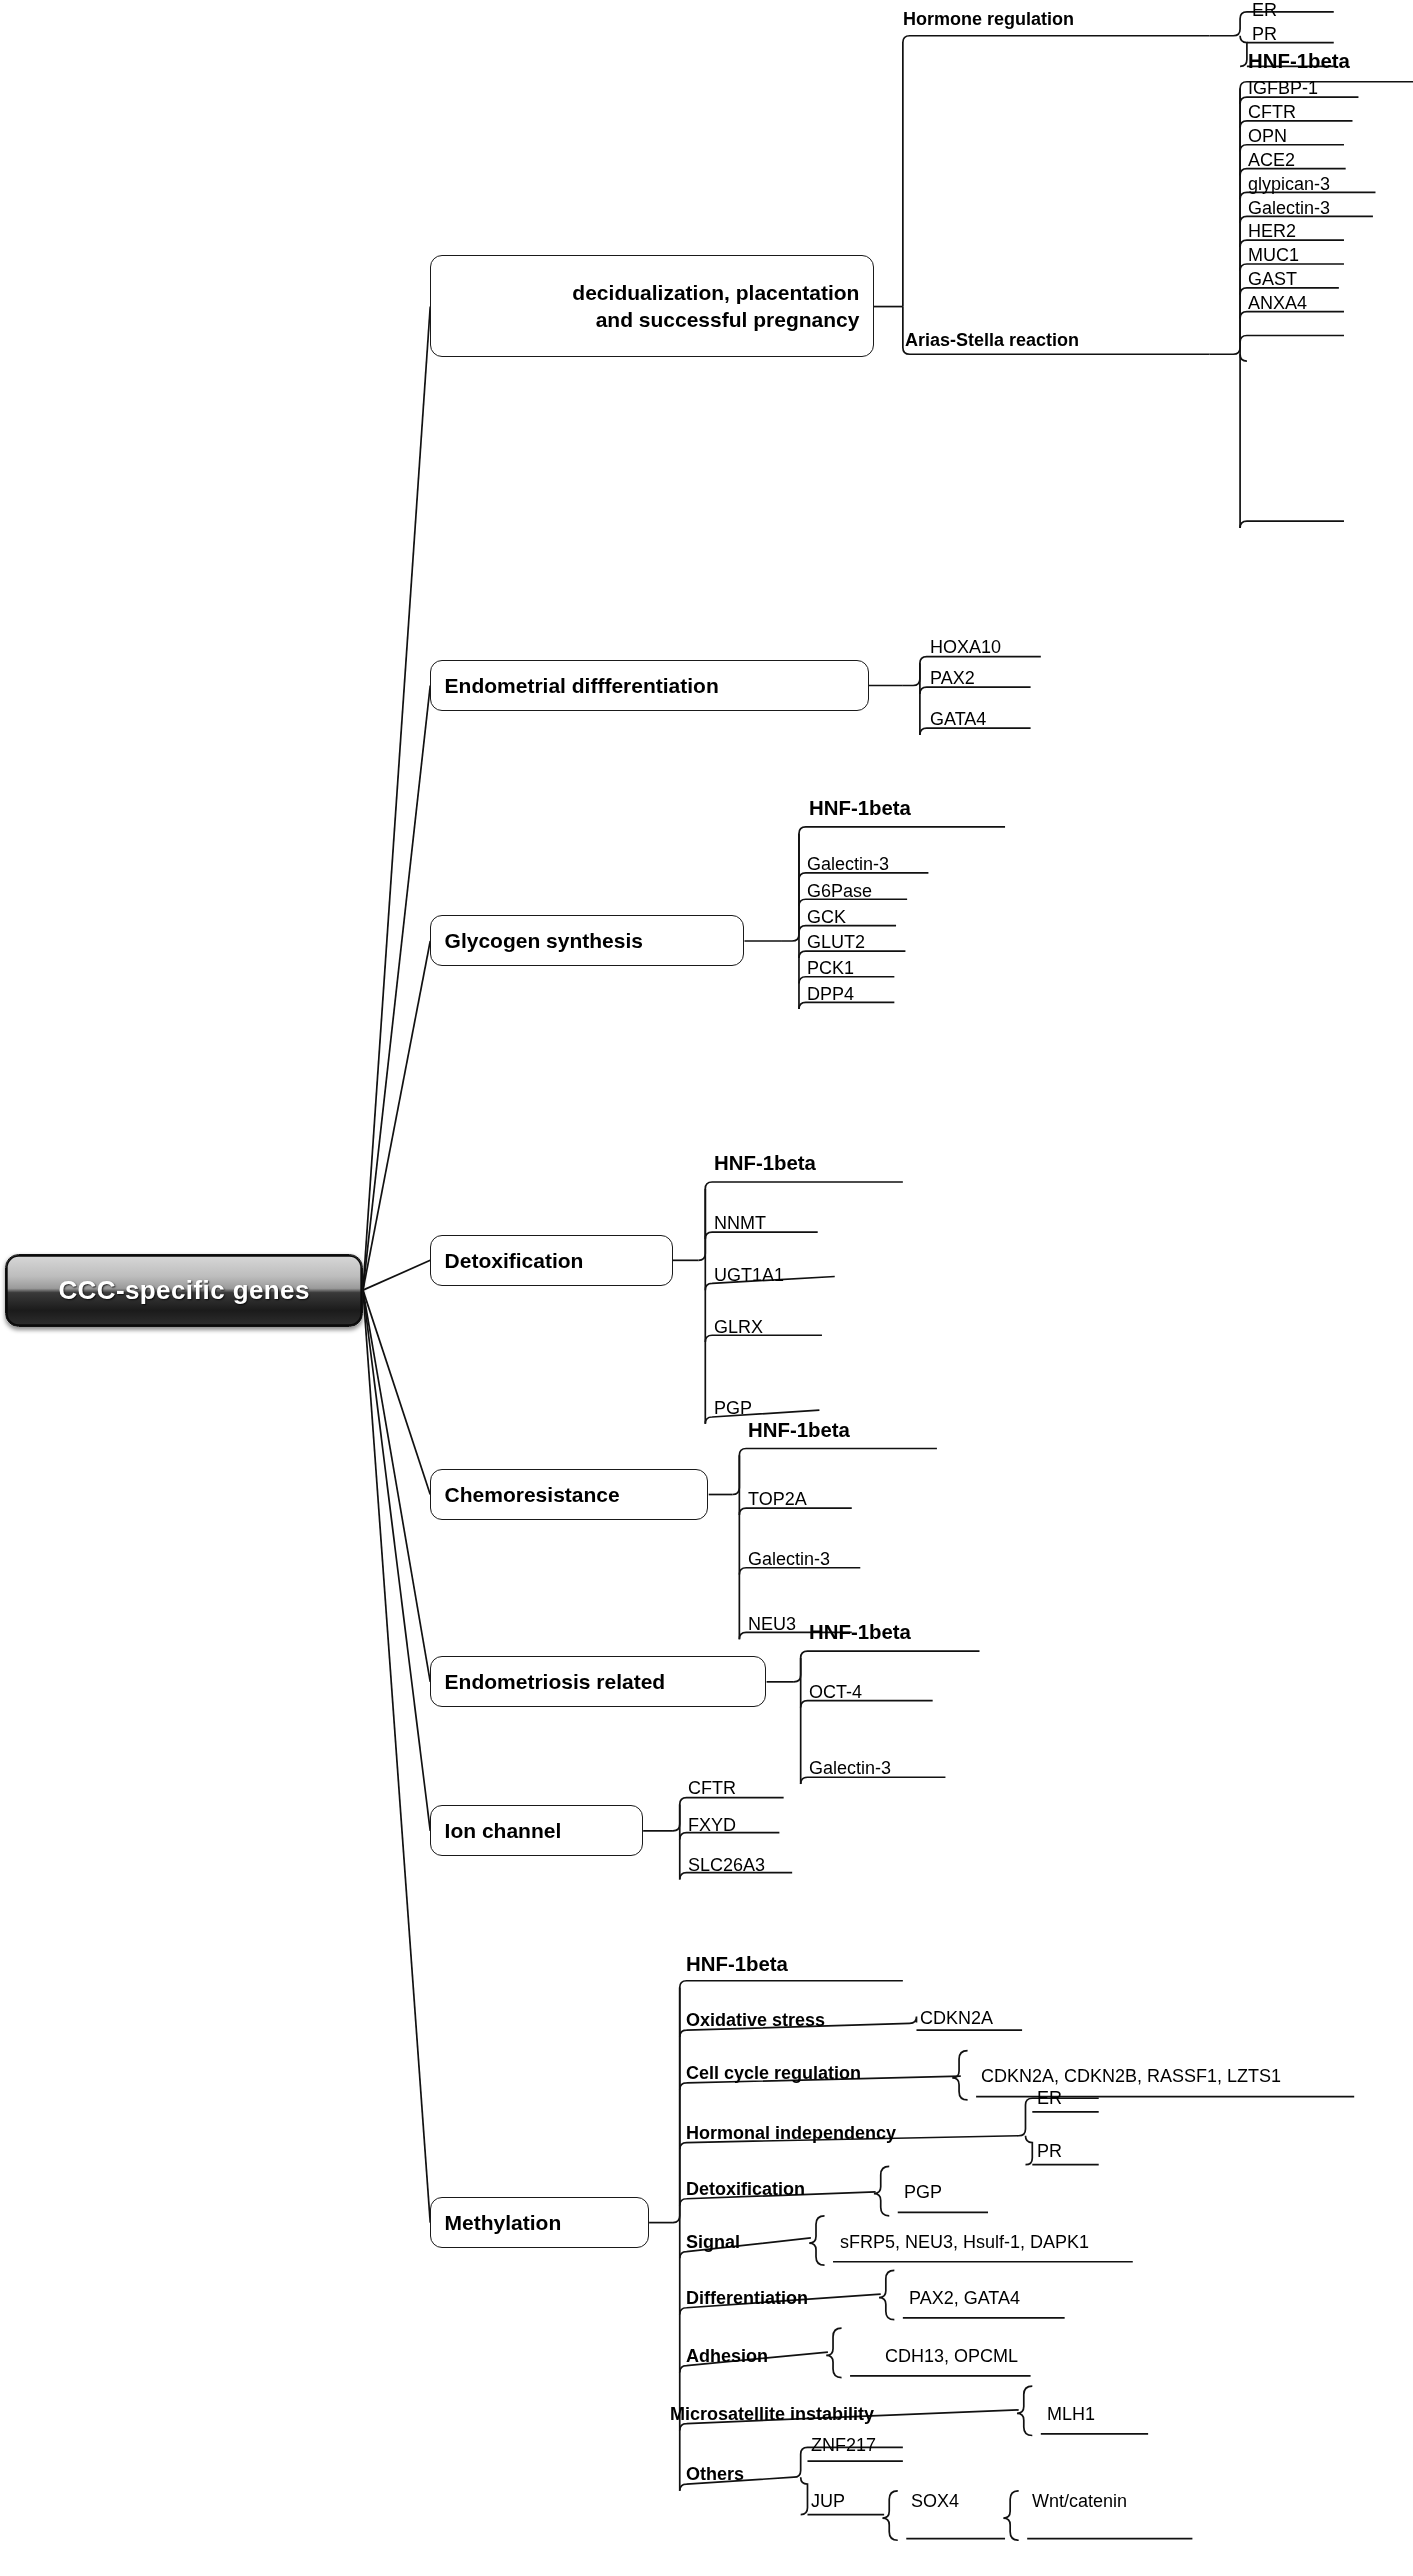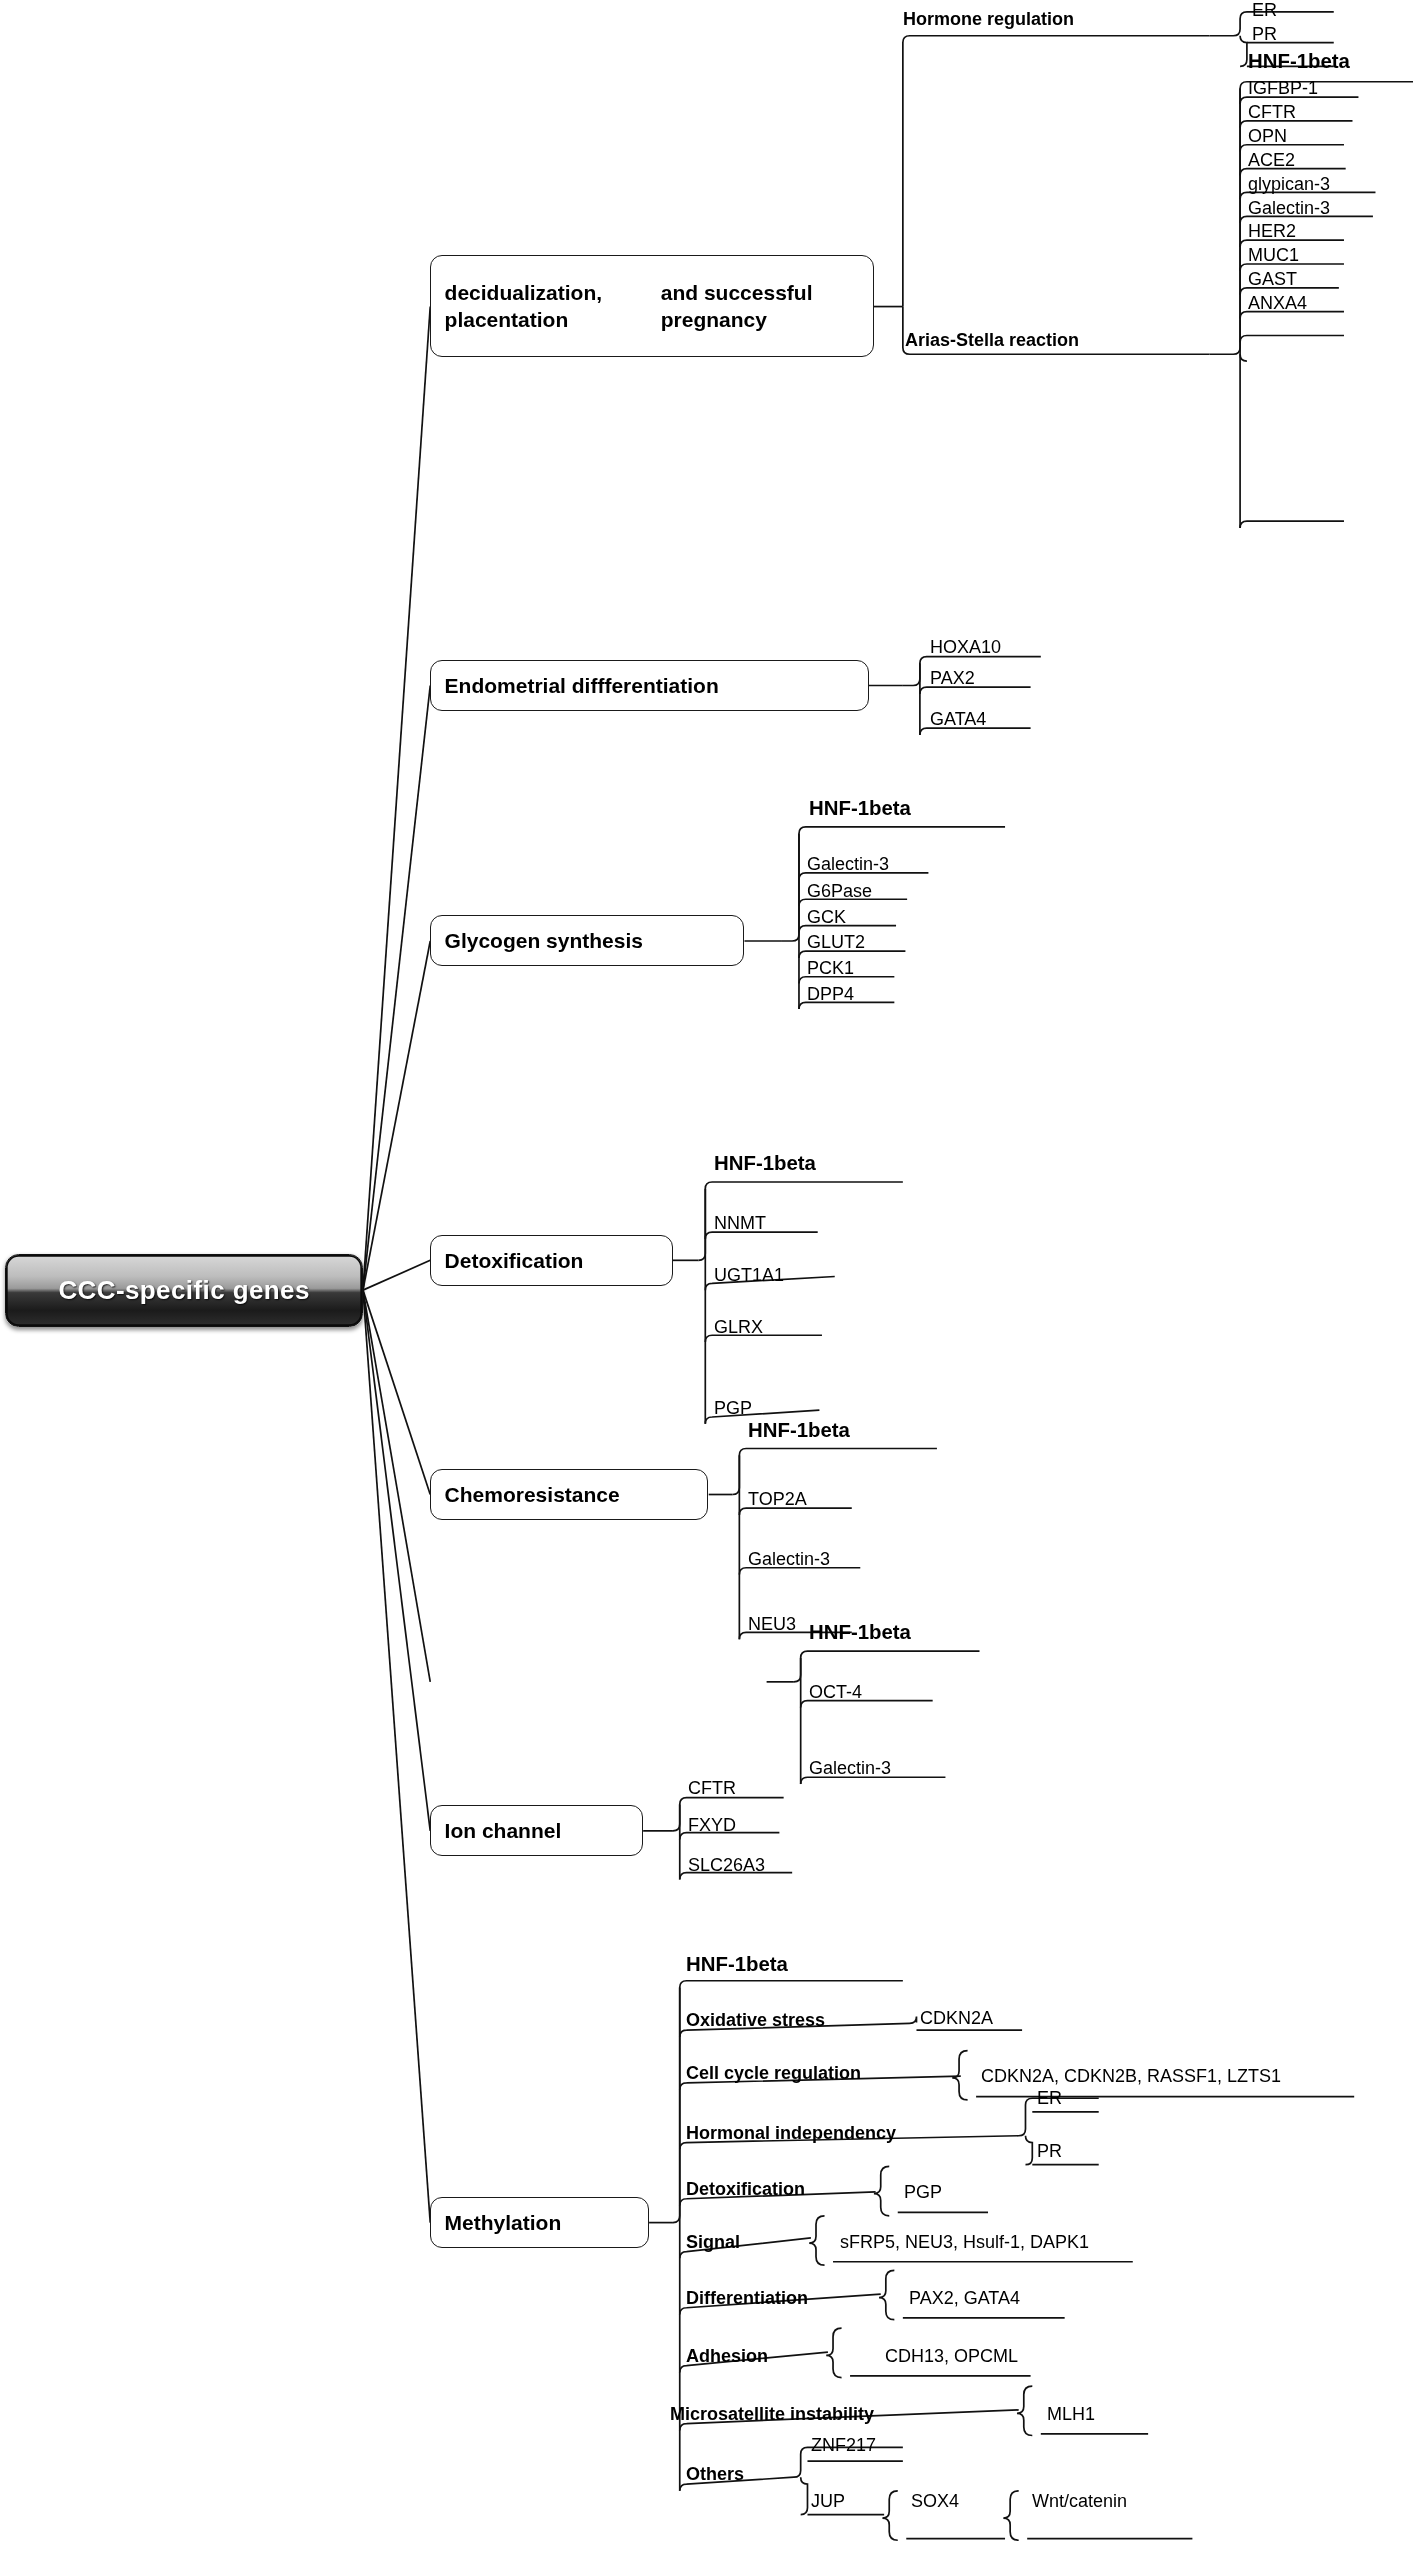--- a/index.html
+++ b/index.html
@@ -207,21 +207,21 @@
     <path d="M1054,2925 q-10,0 -10,10 L1044,2949 q0,8 -8,8 q8,0 8,8 L1044,2973 q0,10 10,10" class="brace"></path>
     <line x1="1064" y1="2981" x2="1180" y2="2981"></line>
     <path d="M1196,2925 q-10,0 -10,10 L1186,2949 q0,8 -8,8 q8,0 8,8 L1186,2973 q0,10 10,10" class="brace"></path>
     <line x1="1206" y1="2981" x2="1400" y2="2981"></line>
   </svg>
 
   <div class="root-node">
     <span class="root-label">CCC-specific genes</span>
   </div>
 
-  <div class="topic two-line" style="left:430px; top:255px; width:444px; height:102px; align-items:center; justify-content:center;">
+  <div class="topic two-line" style="left:430px; top:255px; width:444px; height:102px; flex-direction:column; align-items:flex-end; justify-content:center;">
     <span>decidualization, placentation</span>
     <span>and successful pregnancy</span>
   </div>
 
   <div class="lbl-bold" style="left:903px; top:8.5px;">Hormone regulation</div>
   <div class="lbl-bold" style="left:905px; top:330px;">Arias-Stella reaction</div>
 
   <div class="lbl-plain" style="left:1252px; top:0px;">ER</div>
   <div class="lbl-plain" style="left:1252px; top:24px;">PR</div>
 
@@ -266,20 +266,23 @@
   <div class="lbl-plain" style="left:714px; top:1398px;">PGP</div>
 
   <div class="topic" style="left:430px; top:1469px; width:278px; height:51px;">
     <span>Chemoresistance</span>
   </div>
   <div class="lbl-bold sm" style="left:748px; top:1419px;">HNF-1beta</div>
   <div class="lbl-plain" style="left:748px; top:1489px;">TOP2A</div>
   <div class="lbl-plain" style="left:748px; top:1549px;">Galectin-3</div>
   <div class="lbl-plain" style="left:748px; top:1614px;">NEU3</div>
 
+  <div class="topic" style="left:430px; top:1656px; width:336px; height:51px;">
+    <span>Endometriosis related</span>
+  </div>
   <div class="lbl-bold sm" style="left:809px; top:1621px;">HNF-1beta</div>
   <div class="lbl-plain" style="left:809px; top:1682px;">OCT-4</div>
   <div class="lbl-plain" style="left:809px; top:1758px;">Galectin-3</div>
 
   <div class="topic" style="left:430px; top:1805px; width:213px; height:51px;">
     <span>Ion channel</span>
   </div>
   <div class="lbl-plain" style="left:688px; top:1778px;">CFTR</div>
   <div class="lbl-plain" style="left:688px; top:1815px;">FXYD</div>
   <div class="lbl-plain" style="left:688px; top:1855px;">SLC26A3</div>

